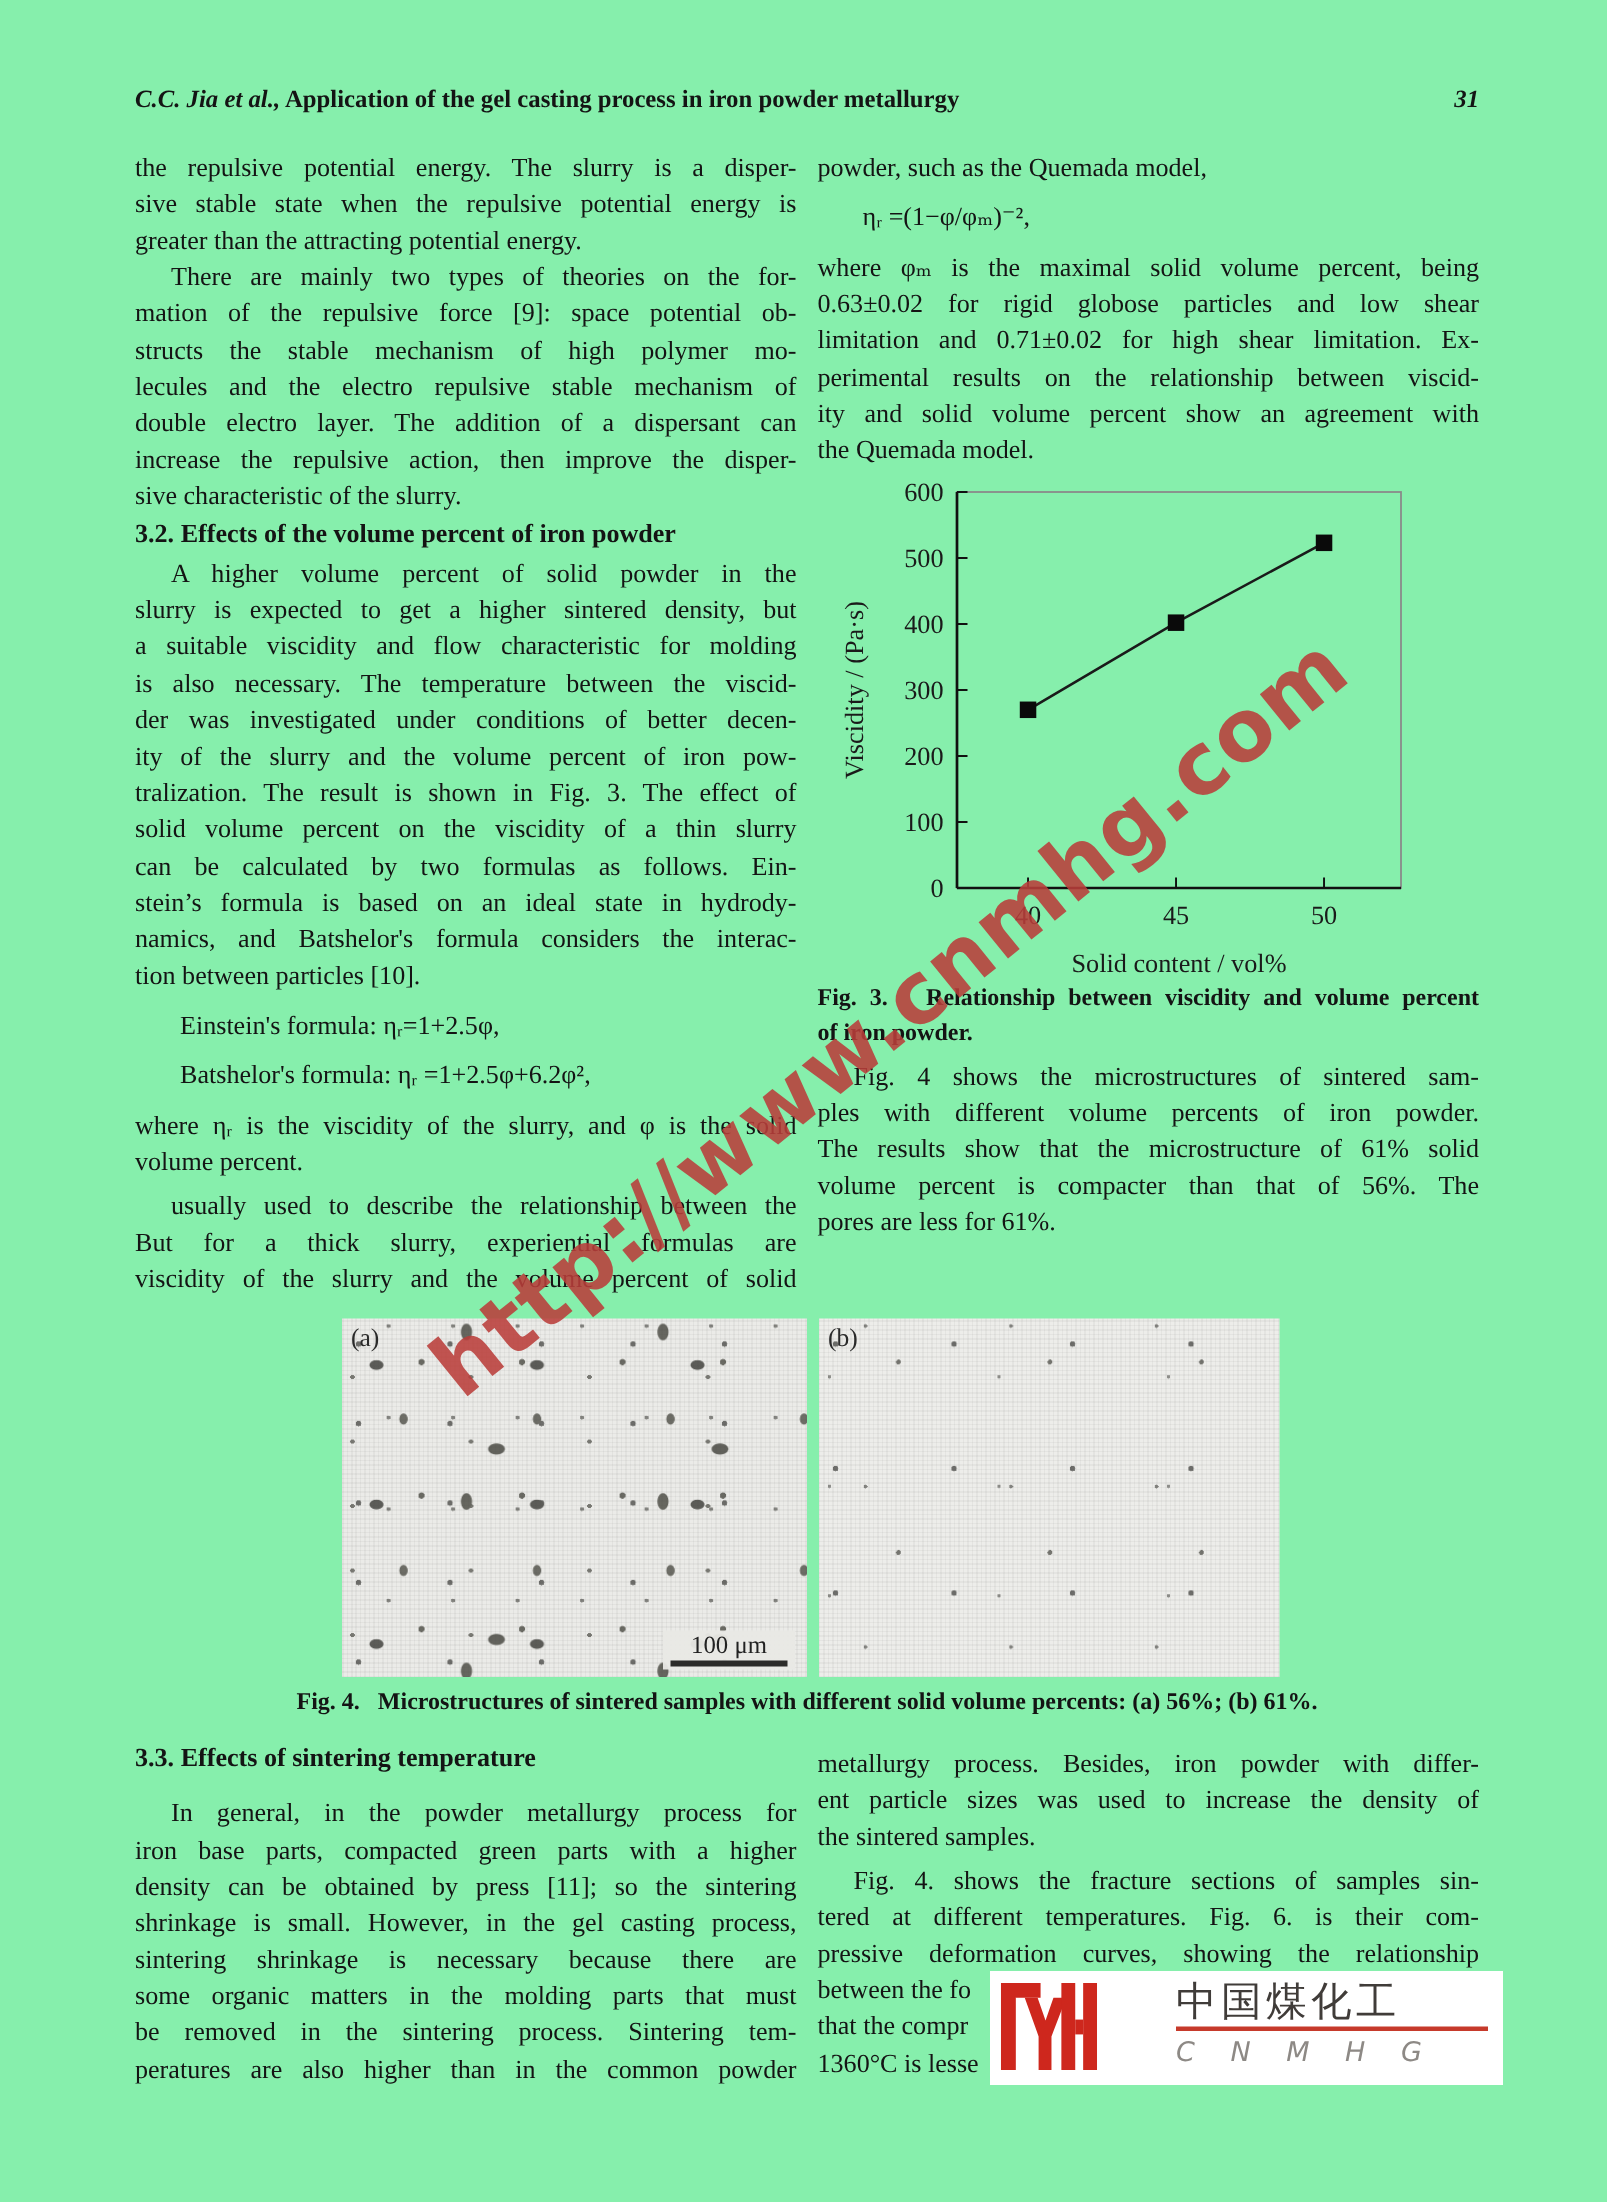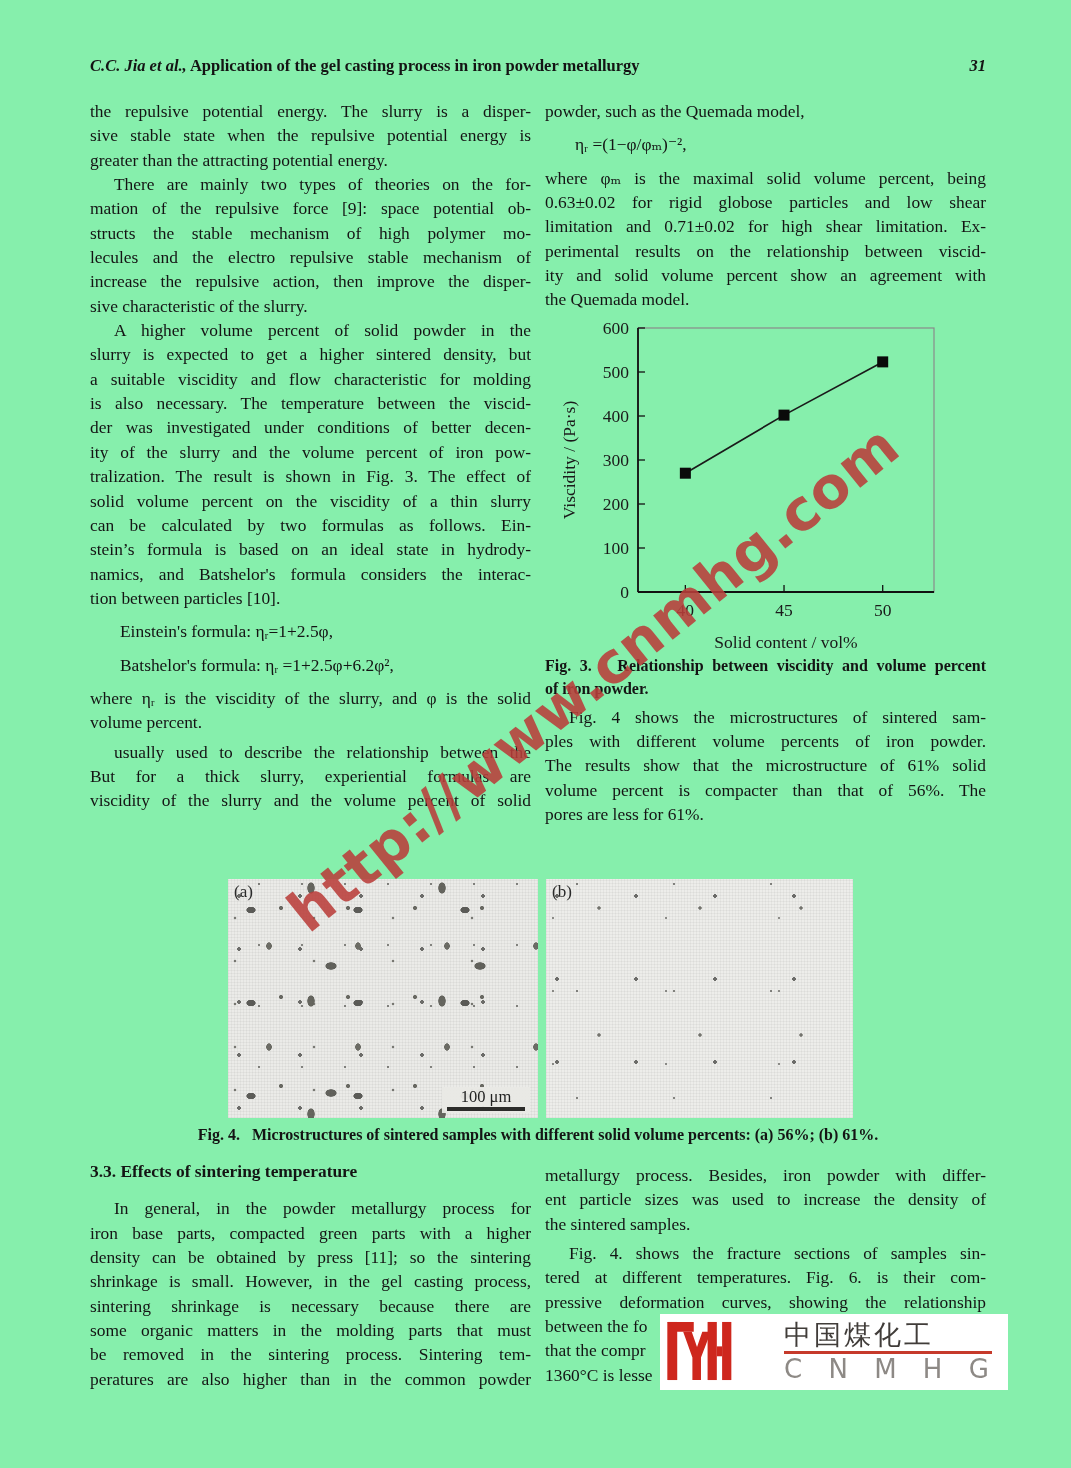--- a/index.html
+++ b/index.html
@@ -73,21 +73,21 @@
     transform:rotate(-39deg); transform-origin:0 50%;
     font-family:"DejaVu Sans",sans-serif; font-weight:700; font-size:57px;
     letter-spacing:1px; color:rgba(185,62,58,0.88); white-space:nowrap;}
   
   .logo{position:absolute; left:660px; top:1314px; z-index:8; background:#ffffff;
     display:flex; align-items:center; padding:4px 10px 6px 6px;gap:40px;}
   .logo .mono{width:66px; height:66px;}
   .logo .ltext{margin-left:12px; font-family:"DejaVu Sans","Liberation Sans",sans-serif;}
   .logo .zh{font-size:27px; color:#403c39; letter-spacing:3px; line-height:30px;}
   .logo .redline{height:3px; background:#c63a2b; margin:1px 0 2px 0; width:208px;}
-  .logo .latin{font-size:26px; color:#8d8985; letter-spacing:9px; line-height:26px;}
+  .logo .latin{font-size:18px; color:#8d8985; letter-spacing:9px; line-height:26px;font-style:italic;}
 </style>
 </head>
 <body>
 
 <div class="page">
 
   <div class="rhead">
     <div>
       <span class="authors">C.C. Jia et al.,</span><span> Application of the gel casting process in iron powder metallurgy</span>
     </div>
@@ -98,23 +98,25 @@
     <div class="para endp">
         <div class="line">the repulsive potential energy. The slurry is a disper-</div>
         <div class="line">sive stable state when the repulsive potential energy is</div>
         <div class="line">greater than the attracting potential energy.</div>
       </div>
     <div class="para endp indent">
         <div class="line">There are mainly two types of theories on the for-</div>
         <div class="line">mation of the repulsive force [9]: space potential ob-</div>
         <div class="line">structs the stable mechanism of high polymer mo-</div>
         <div class="line">lecules and the electro repulsive stable mechanism of</div>
+        <div class="line">double electro layer. The addition of a dispersant can</div>
         <div class="line">increase the repulsive action, then improve the disper-</div>
         <div class="line">sive characteristic of the slurry.</div>
       </div>
+    <div class="heading">3.2. Effects of the volume percent of iron powder</div>
     <div class="para endp indent">
         <div class="line">A higher volume percent of solid powder in the</div>
         <div class="line">slurry is expected to get a higher sintered density, but</div>
         <div class="line">a suitable viscidity and flow characteristic for molding</div>
         <div class="line">is also necessary. The temperature between the viscid-</div>
         <div class="line">der was investigated under conditions of better decen-</div>
         <div class="line">ity of the slurry and the volume percent of iron pow-</div>
         <div class="line">tralization. The result is shown in Fig. 3. The effect of</div>
         <div class="line">solid volume percent on the viscidity of a thin slurry</div>
         <div class="line">can be calculated by two formulas as follows. Ein-</div>

